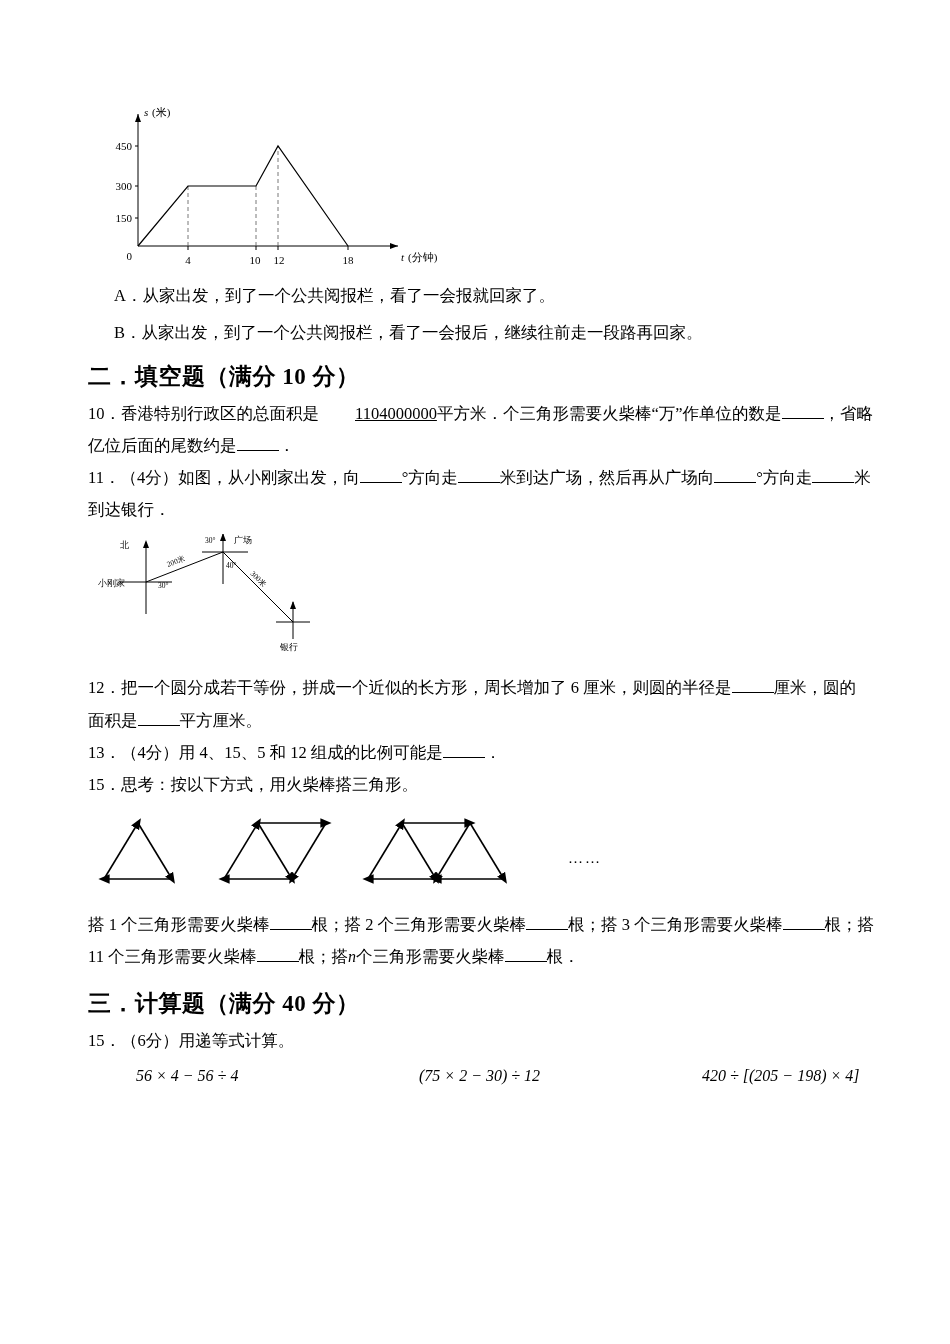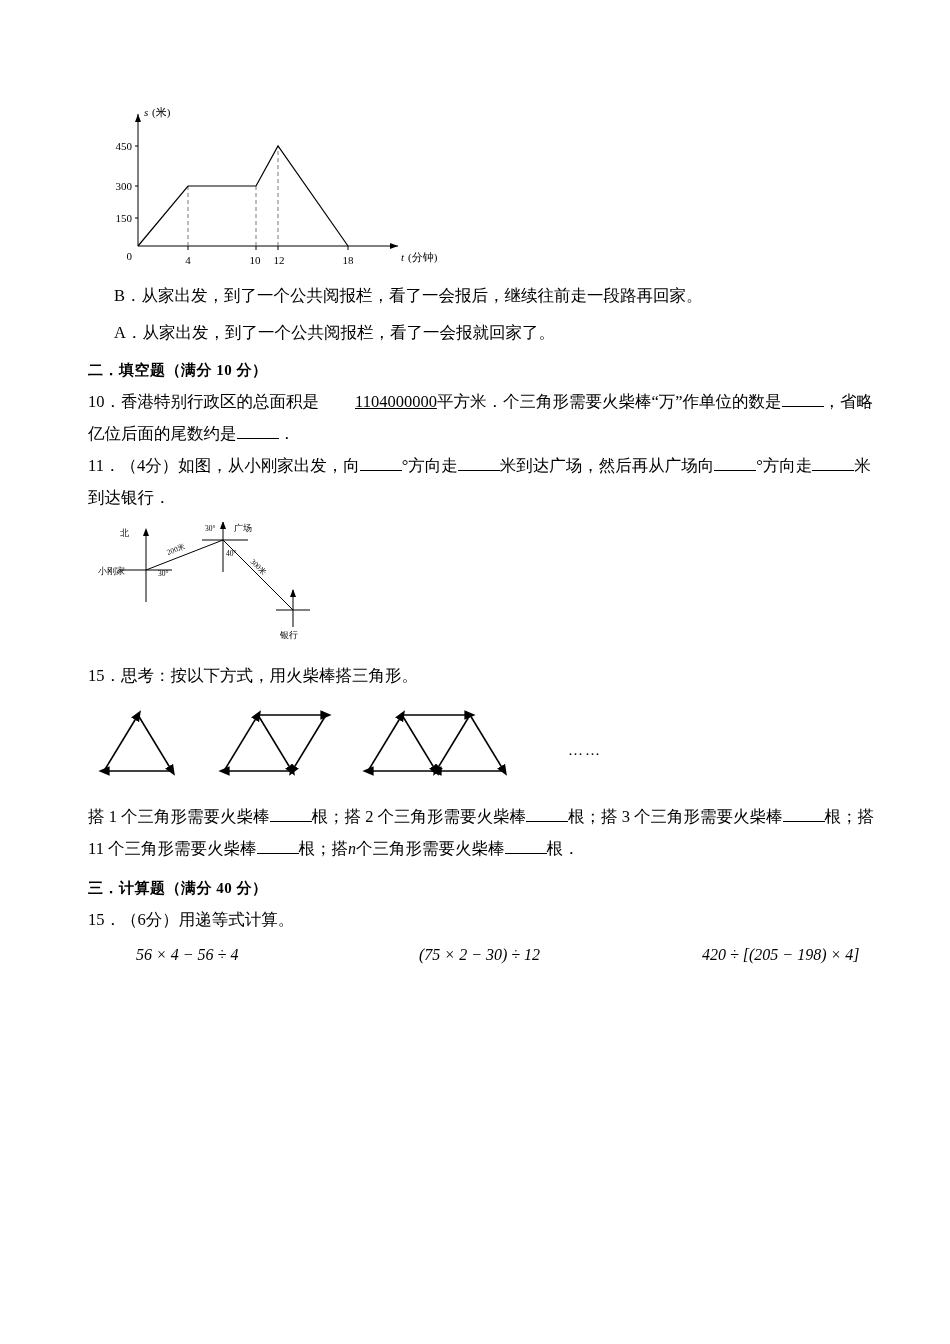--- a/index.html
+++ b/index.html
@@ -30,21 +30,21 @@
   }
 
   
   .para {
     font-size: 16.5px;
     line-height: 1.95;
     text-align: justify;
     margin: 0;
   }
   .section-title {
-    font-size: 15px;
+    font-size: 23px;
     font-weight: bold;
     margin: 14px 0 6px 0;
     letter-spacing: 0.5px;
   }
   .choice {
     font-size: 16.5px;
     line-height: 1.6;
     margin: 0 0 11px 0;
     padding-left: 26px;
   }
@@ -135,22 +135,22 @@
         <text x="300" y="165" font-size="11">(分钟)</text>
 
         <line x1="80" y1="150" x2="80" y2="90" stroke="#555" stroke-width="0.8" stroke-dasharray="4,3"></line>
         <line x1="148" y1="150" x2="148" y2="90" stroke="#555" stroke-width="0.8" stroke-dasharray="4,3"></line>
         <line x1="170" y1="150" x2="170" y2="50" stroke="#555" stroke-width="0.8" stroke-dasharray="4,3"></line>
 
         <polyline points="30,150 80,90 148,90 170,50 240,150" fill="none" stroke="#000" stroke-width="1.2"></polyline>
       </svg>
     </div>
 
+    <div class="choice">A．从家出发，到了一个公共阅报栏，看了一会报就回家了。</div>
     <div class="choice">B．从家出发，到了一个公共阅报栏，看了一会报后，继续往前走一段路再回家。</div>
-    <div class="choice">A．从家出发，到了一个公共阅报栏，看了一会报就回家了。</div>
 
     <div class="section-title">二．填空题（满分 10 分）</div>
 
     <div class="para">
       <span>10．</span><span>香港特别行政区的总面积是</span><span class="uline">1104000000</span><span>平方米．个三角形需要火柴棒“万”作单位的数是</span><span class="blank"></span><span>，省略</span><br>
       <span>亿位后面的尾数约是</span><span class="blank"></span><span>．</span>
     </div>
 
     <div class="para">
       <span>11．</span><span>（4分）</span><span>如图，从小刚家出发，向</span><span class="blank"></span><span>°方向走</span><span class="blank"></span><span>米到达广场，然后再从广场向</span><span class="blank"></span><span>°方向走</span><span class="blank"></span><span>米</span><br>
@@ -180,21 +180,28 @@
         <line x1="125" y1="18" x2="195" y2="88" stroke="#000" stroke-width="1"></line>
         <text x="152" y="40" font-size="7.5" transform="rotate(45,152,40)">300米</text>
 
         <line x1="195" y1="68" x2="195" y2="105" stroke="#000" stroke-width="1"></line>
         <line x1="178" y1="88" x2="212" y2="88" stroke="#000" stroke-width="1"></line>
         <polygon points="195,67 192,75 198,75" fill="#000"></polygon>
         <text x="182" y="116" font-size="9">银行</text>
       </svg>
     </div>
 
-
+    <div class="para">
+      <span>12．</span><span>把一个圆分成若干等份，拼成一个近似的长方形，周长增加了 6 厘米，则圆的半径是</span><span class="blank"></span><span>厘米，圆的</span><br>
+      <span>面积是</span><span class="blank"></span><span>平方厘米。</span>
+    </div>
+
+    <div class="para">
+      <span>13．</span><span>（4分）</span><span>用 4、15、5 和 12 组成的比例可能是</span><span class="blank"></span><span>．</span>
+    </div>
 
     <div class="para">
       <span>15．</span><span>思考：按以下方式，用火柴棒搭三角形。</span>
     </div>
 
     <div class="fig3">
       <svg width="600" height="80" viewBox="0 0 600 80">
         <defs>
           <marker id="ah" markerWidth="7" markerHeight="7" refX="3.5" refY="3.5" orient="auto">
             <polygon points="0,0.6 7,3.5 0,6.4" fill="#000"></polygon>

